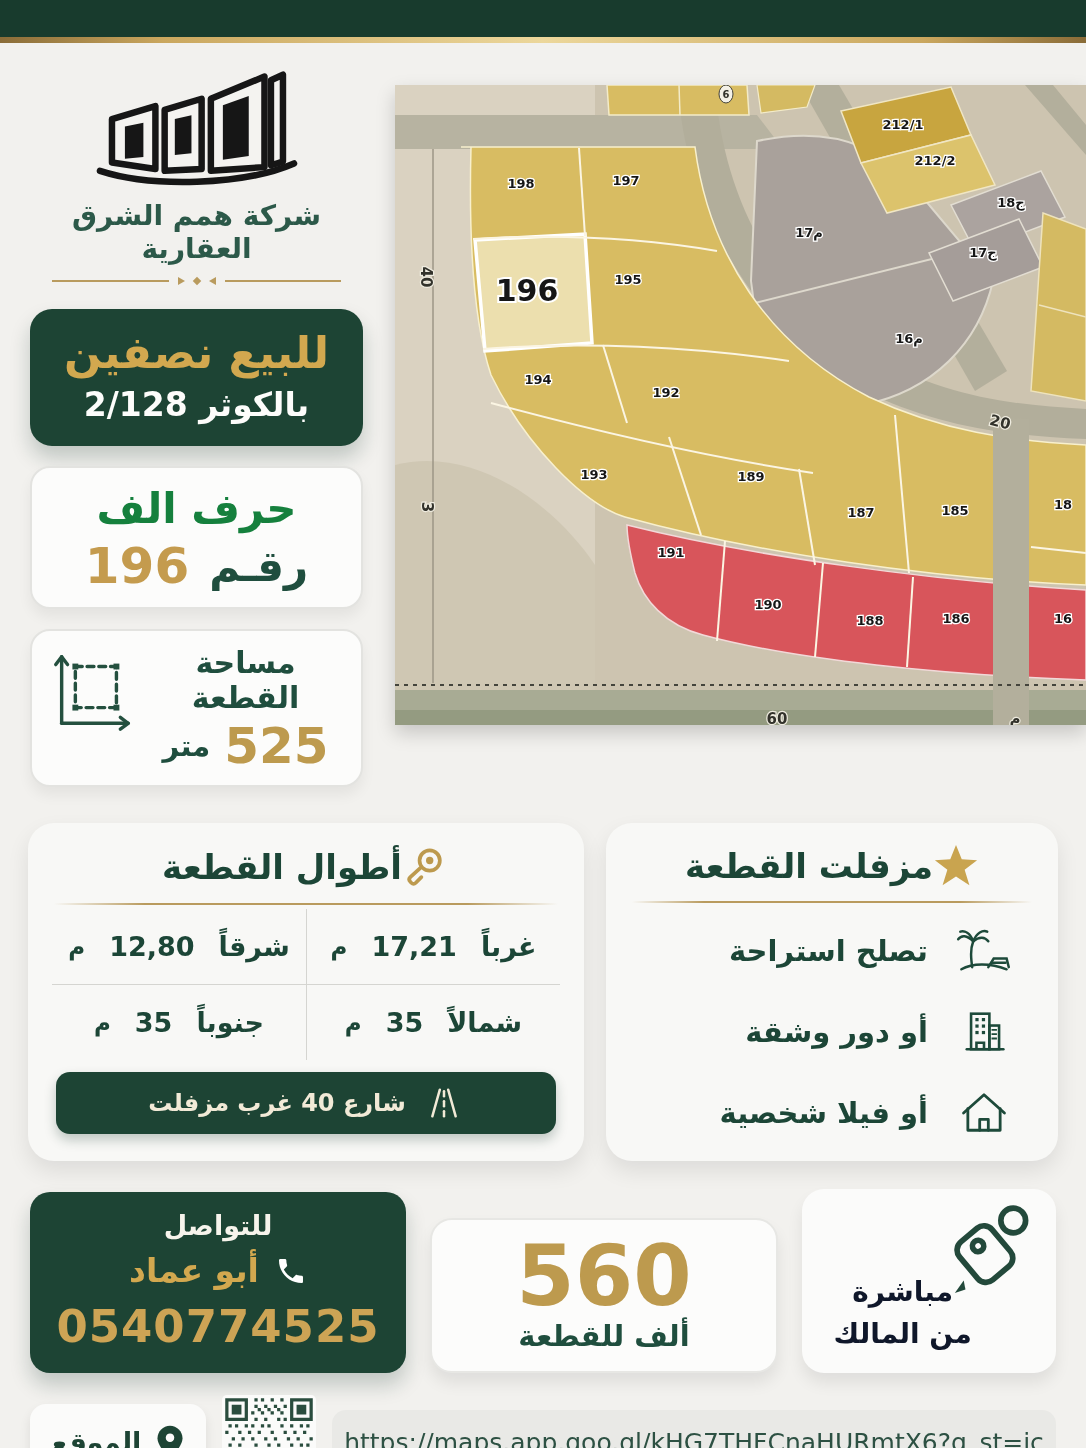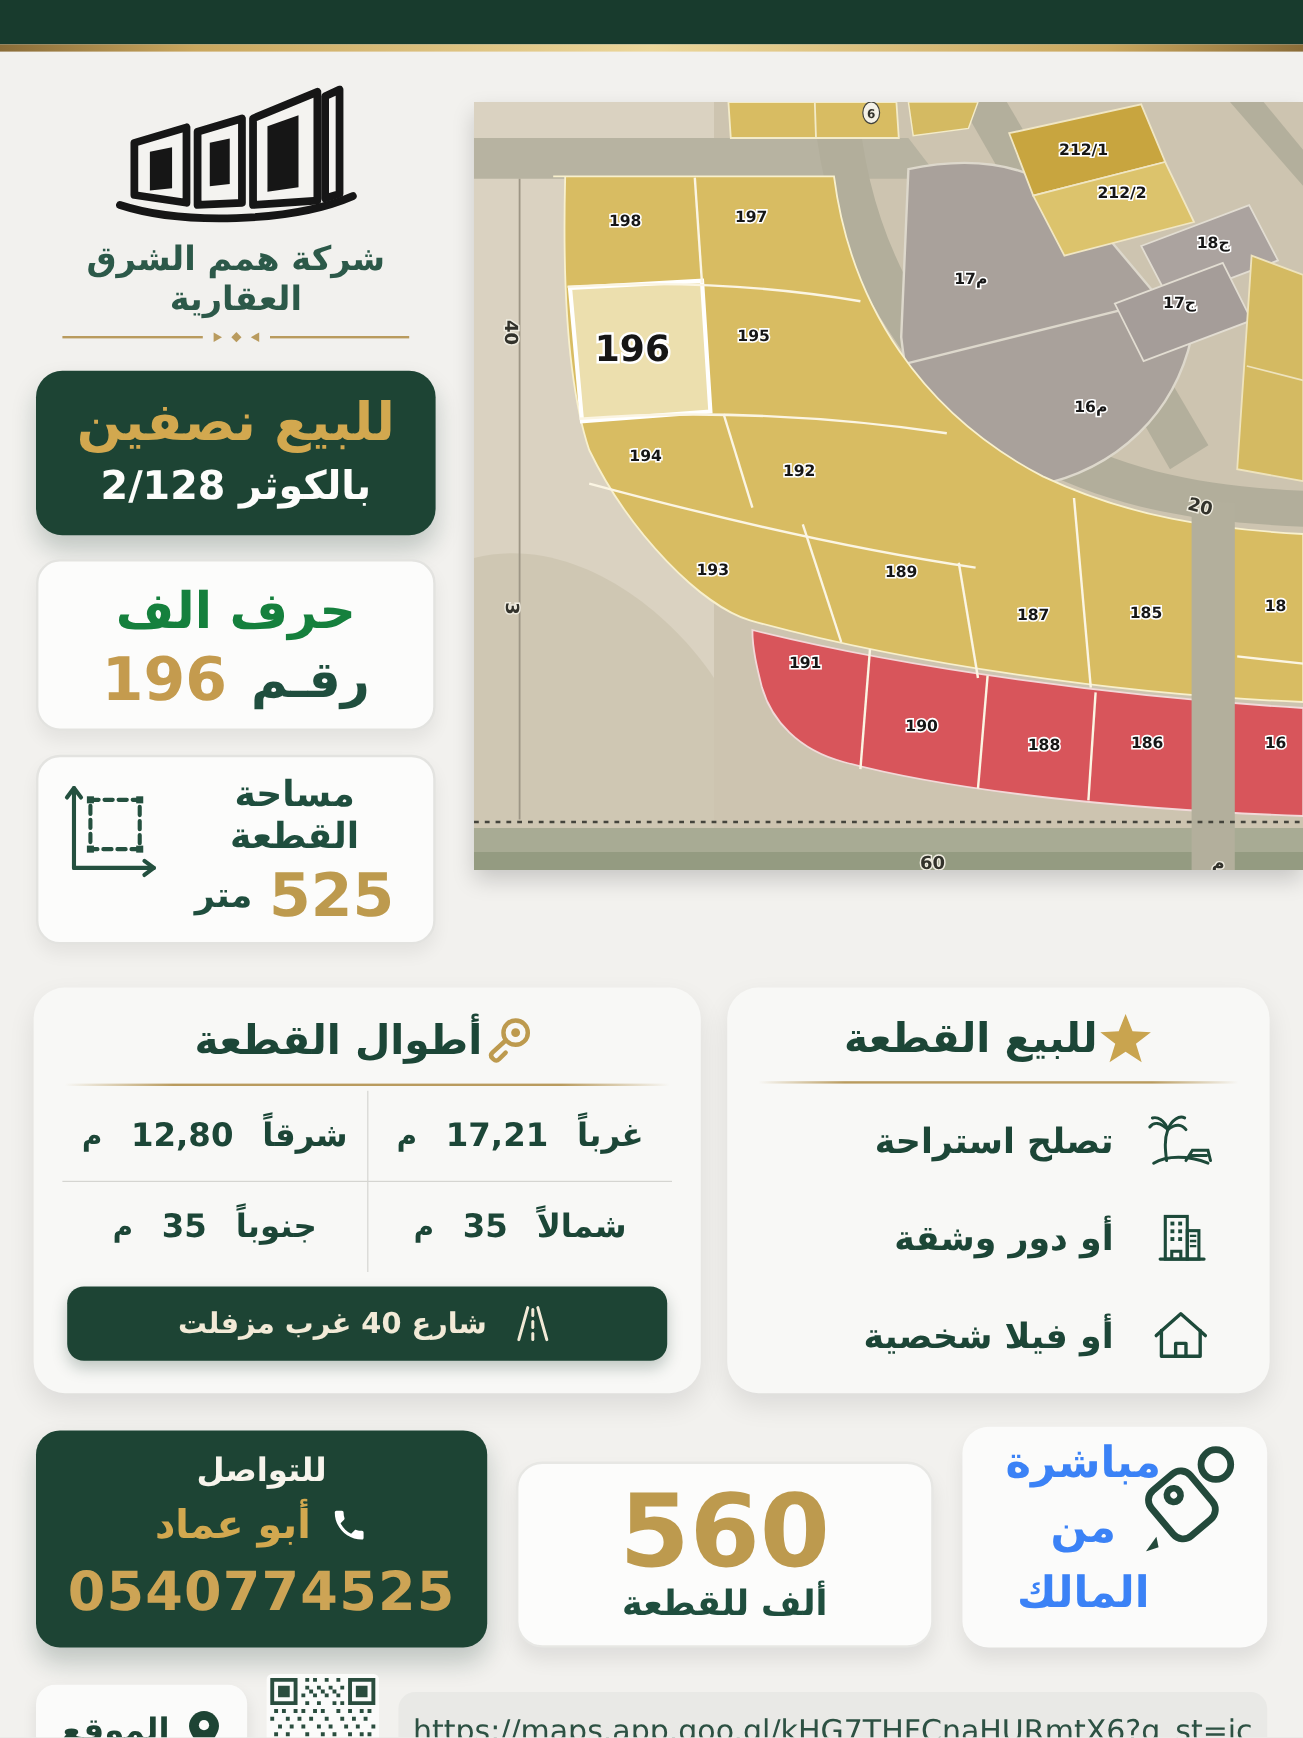--- a/index.html
+++ b/index.html
@@ -83,21 +83,21 @@
   .contact-name{color:#d2a84f;font-size:33px;font-weight:bold;}
   .contact-phone{color:#cda455;font-size:45px;font-weight:bold;margin-top:10px;direction:ltr;letter-spacing:1px;}
   .price-box{width:348px;flex:none;background:#fcfcfb;border:2px solid #e7e7e4;border-radius:22px;text-align:center;
              padding:14px 8px 18px;box-shadow:0 10px 16px rgba(0,0,0,.08);box-sizing:border-box;}
   .price-label{font-size:29px;font-weight:bold;color:#1f4e3e;}
   .price-val{font-size:84px;font-weight:bold;color:#bd9a4e;line-height:1.02;}
   .price-unit{font-size:29px;font-weight:bold;color:#1f4e3e;}
   .owner-box{flex:1;background:#fbfbfa;border-radius:22px;box-shadow:0 10px 16px rgba(0,0,0,.08);position:relative;height:184px;}
   .tag-wrap{position:absolute;top:12px;right:18px;width:92px;height:92px;}
   .owner-text{position:absolute;bottom:18px;left:22px;width:62%;text-align:center;}
-  .owner-text div{font-size:36px;font-weight:bold;color:#3b82f6;line-height:1.5;}
+  .owner-text div{font-size:28px;font-weight:bold;color:#0f172a;line-height:1.5;}
 
   
   .loc-row{display:flex;direction:ltr;align-items:center;gap:16px;margin:22px 30px 0;flex:none;}
   .loc-pill{width:176px;height:76px;flex:none;background:#fbfbfa;border-radius:16px;box-shadow:0 6px 12px rgba(0,0,0,.09);
             display:flex;align-items:center;justify-content:center;gap:14px;direction:rtl;}
   .loc-pill svg{width:30px;height:36px;}
   .loc-label{font-size:27px;font-weight:bold;color:#1d4434;}
   .qr{width:94px;height:94px;flex:none;}
   .url-pill{flex:1;height:64px;background:#e9e9e6;border-radius:14px;display:flex;align-items:center;justify-content:center;direction:ltr;}
   .url-text{font-size:25px;color:#2d5143;}
@@ -312,21 +312,21 @@
         </svg>
         <span class="street-text">شارع 40 غرب مزفلت</span>
       </div>
     </div>
 
     <div class="card features-card">
       <div class="card-head">
         <svg class="star-glyph" viewBox="0 0 48 48">
           <path d="M24 2 L30 17 L46 18 L33 28 L38 44 L24 35 L10 44 L15 28 L2 18 L18 17 Z" fill="#c9a44f"></path>
         </svg>
-        <div class="card-title">للبيع القطعة</div>
+        <div class="card-title">مزفلت القطعة</div>
       </div>
       <div class="gold-rule"></div>
       <div class="feat-list">
         <div class="feat-item">
           <svg class="feat-icon" viewBox="0 0 52 52">
             <g fill="none" stroke="#1d4a3a" stroke-width="2.3" stroke-linecap="round">
               <path d="M5,43 C 15,37 32,37 47,43"></path>
               <path d="M15,41 C 14,33 13,25 16,17"></path>
               <path d="M16,17 C 10,11 5,11 2,15"></path>
               <path d="M16,17 C 13,9 8,7 4,8"></path>

